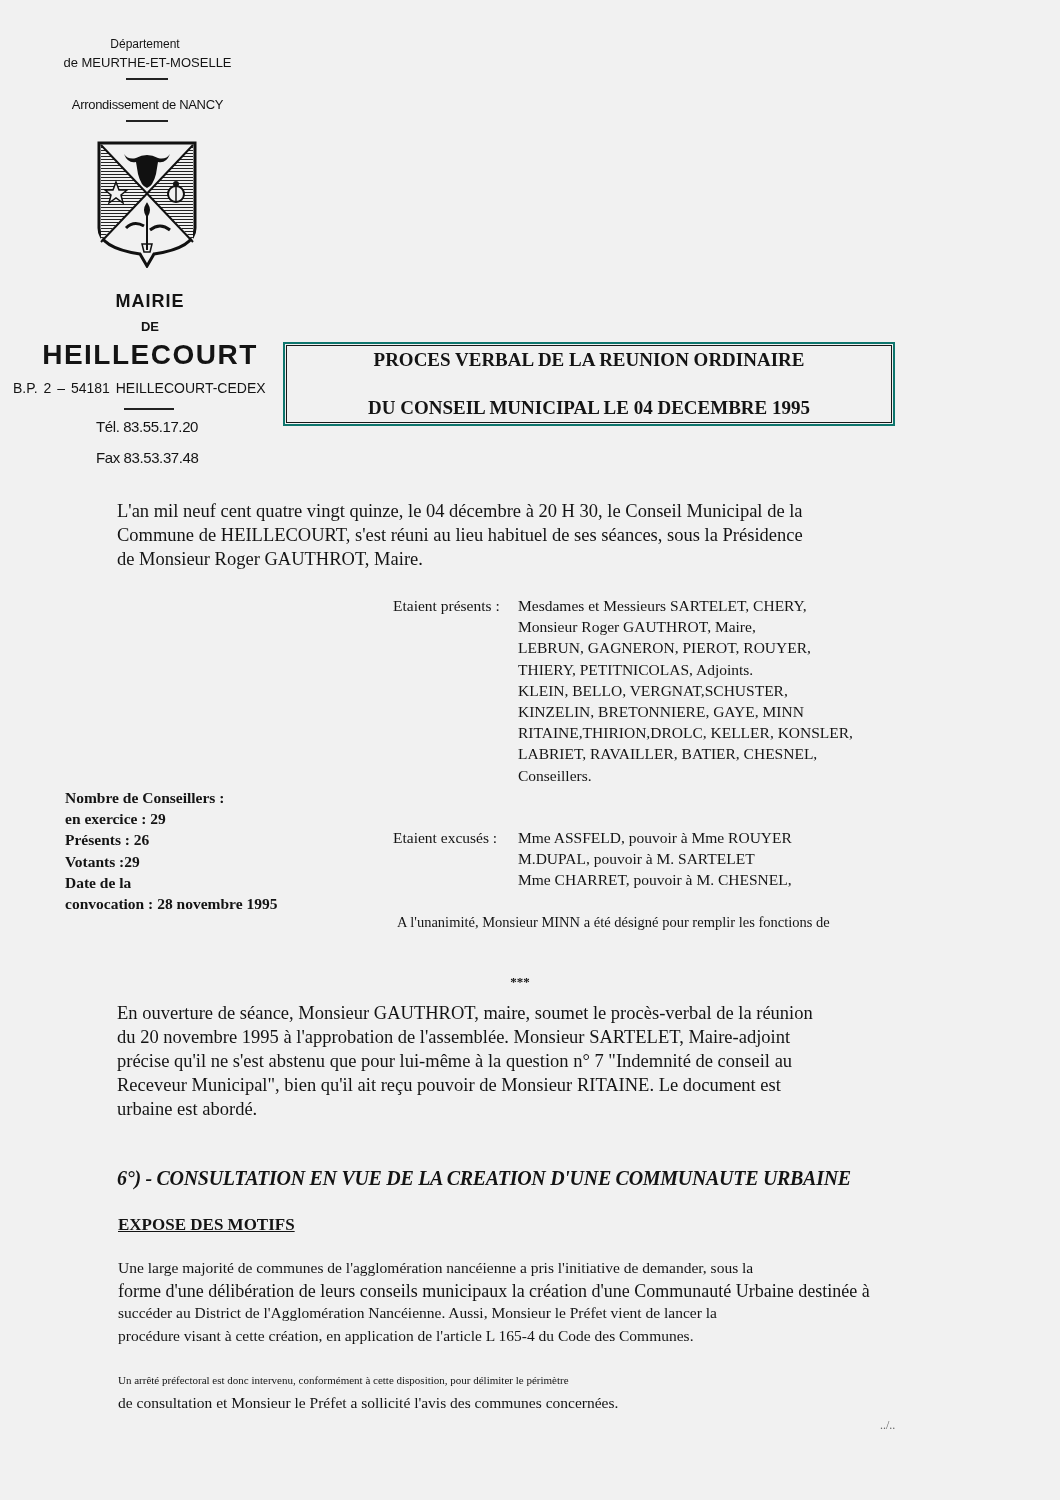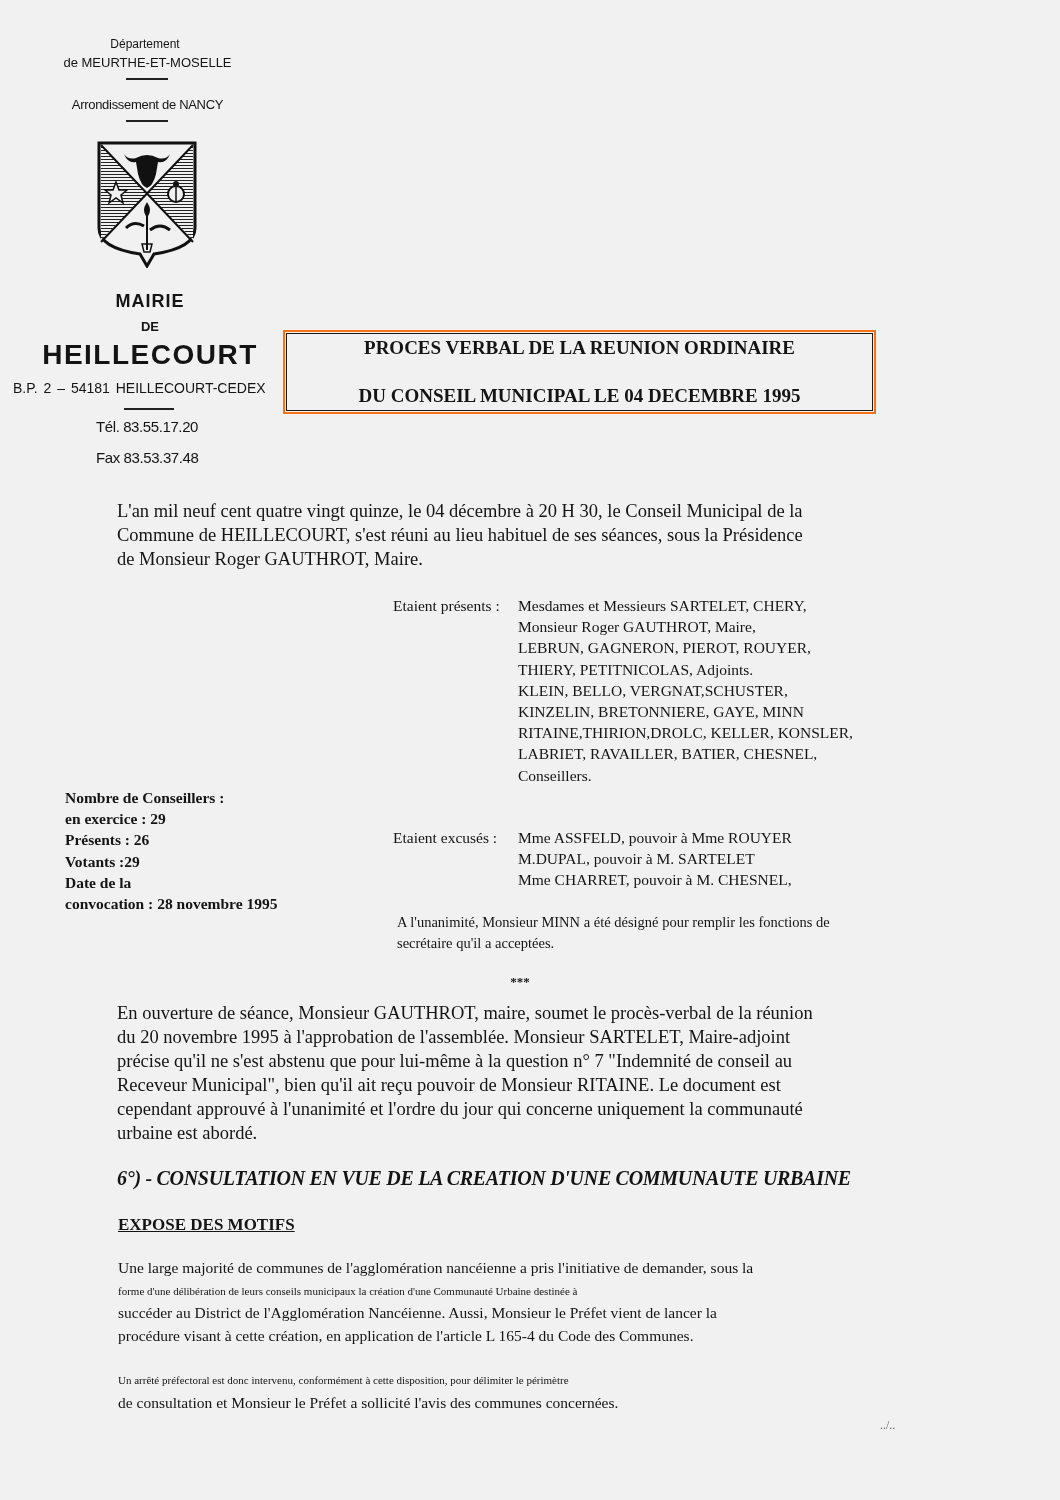--- a/index.html
+++ b/index.html
@@ -2,21 +2,21 @@
 <html><head>
 <meta charset="utf-8">
 <style>
   html, body { margin:0; padding:0; }
   body { width:1060px; height:1500px; background:#f1f1f1; position:relative; overflow:hidden; color:#141414; font-family:"Liberation Serif", serif; }
   .abs { position:absolute;margin-top:46px; }
   .sans { font-family:"Liberation Sans", sans-serif; }
   .center { text-align:center; }
   .dept-top { top:-9px; left:40px; width:210px; font-size:13px; }
   .rule { height:2px; background:#222; }
-  .box { left:283px; top:284px; width:589px; height:80px; border:2px solid #f97316; box-shadow: inset 0 0 0 1px #f1f1f1, inset 0 0 0 2px #1a1a1a; }
+  .box { left:283px; top:296px; width:589px; height:80px; border:2px solid #0f766e; box-shadow: inset 0 0 0 1px #f1f1f1, inset 0 0 0 2px #1a1a1a; padding-left: 19px; }
   .box-line { position:absolute; left:0; width:100%; text-align:center; font-weight:bold; font-size:19px; }
   .para { font-size:18.5px; line-height:24px; }
   .list-line { font-size:15.5px; line-height:21.2px; white-space:nowrap; }
   .bold { font-weight:bold; }
   .justify { text-align:justify; text-align-last:left; }
 </style>
 </head>
 <body>
 
 <div class="abs sans center dept-top" style="font-size:12px; top:-9px;">Département</div>
@@ -92,40 +92,38 @@
 
 <div class="abs list-line" style="left:393px; top:781px;">Etaient excusés :</div>
 <div class="abs" style="left:518px; top:781px;">
   <div class="list-line">Mme ASSFELD, pouvoir à Mme ROUYER</div>
   <div class="list-line">M.DUPAL, pouvoir à M. SARTELET</div>
   <div class="list-line">Mme CHARRET, pouvoir à M. CHESNEL,</div>
 </div>
 
 <div class="abs" style="left:397px; top:866px;">
   <div style="font-size:14.5px; line-height:21px; white-space:nowrap;">A l'unanimité, Monsieur MINN a été désigné pour remplir les fonctions de</div>
-  <div style="font-size:14.5px; line-height:21px; white-space:nowrap;">secrétaire qu'il a acceptées.</div>
 </div>
 
 <div class="abs center bold" style="left:480px; top:928px; width:80px; font-size:13px;">***</div>
 
 <div class="abs para" style="left:117px; top:955px; width:800px;">
   <div class="justify">En ouverture de séance, Monsieur GAUTHROT, maire, soumet le procès-verbal de la réunion</div>
   <div class="justify">du 20 novembre 1995 à l'approbation de l'assemblée. Monsieur SARTELET, Maire-adjoint</div>
   <div class="justify">précise qu'il ne s'est abstenu que pour lui-même à la question n° 7 "Indemnité de conseil au</div>
   <div class="justify">Receveur Municipal", bien qu'il ait reçu pouvoir de Monsieur RITAINE. Le document est</div>
-  <div class="justify">cependant approuvé à l'unanimité et l'ordre du jour qui concerne uniquement la communauté</div>
   <div>urbaine est abordé.</div>
 </div>
 
 <div class="abs bold" style="left:117px; top:1121px; font-size:20px; font-style:italic; white-space:nowrap; letter-spacing:-0.3px;">6°) - CONSULTATION EN VUE DE LA CREATION D'UNE COMMUNAUTE URBAINE</div>
 <div class="abs bold" style="left:118px; top:1169px; font-size:17px; text-decoration:underline;">EXPOSE DES MOTIFS</div>
 
 <div class="abs" style="left:118px; top:1211px; width:800px;">
   <div class="justify" style="font-size:15.5px; line-height:22.5px;">Une large majorité de communes de l'agglomération nancéienne a pris l'initiative de demander, sous la</div>
-  <div class="justify" style="font-size:11px; line-height:22.5px;">forme d'une délibération de leurs conseils municipaux la création d'une Communauté Urbaine destinée à</div>
+  <div class="justify" style="font-size:18px; line-height:22.5px;">forme d'une délibération de leurs conseils municipaux la création d'une Communauté Urbaine destinée à</div>
   <div class="justify" style="font-size:15.5px; line-height:22.5px;">succéder au District de l'Agglomération Nancéienne. Aussi, Monsieur le Préfet vient de lancer la</div>
   <div style="font-size:15.5px; line-height:22.5px;">procédure visant à cette création, en application de l'article L 165-4 du Code des Communes.</div>
 </div>
 
 <div class="abs" style="left:118px; top:1323px; width:800px;">
   <div class="justify" style="font-size:11px; line-height:22.5px;">Un arrêté préfectoral est donc intervenu, conformément à cette disposition, pour délimiter le périmètre</div>
   <div style="font-size:15.5px; line-height:22.5px;">de consultation et Monsieur le Préfet a sollicité l'avis des communes concernées.</div>
 </div>
 
 <div class="abs" style="left:880px; top:1372px; font-size:12px; color:#666;">../..</div>

